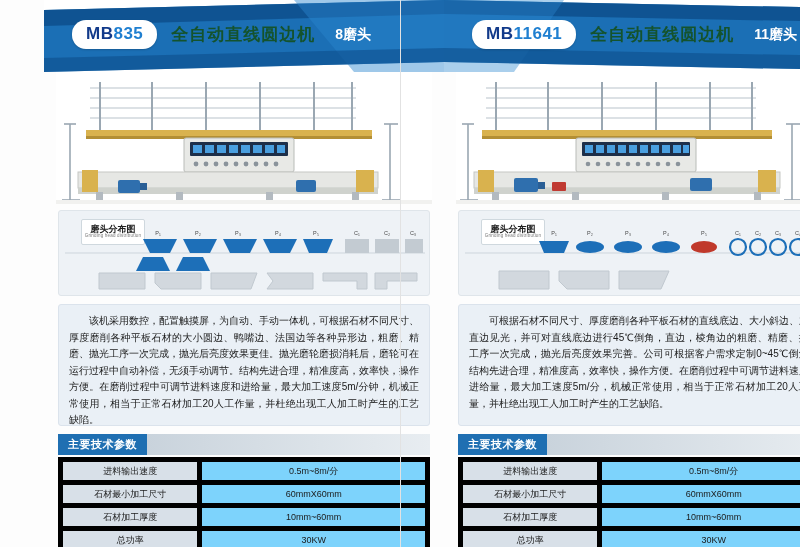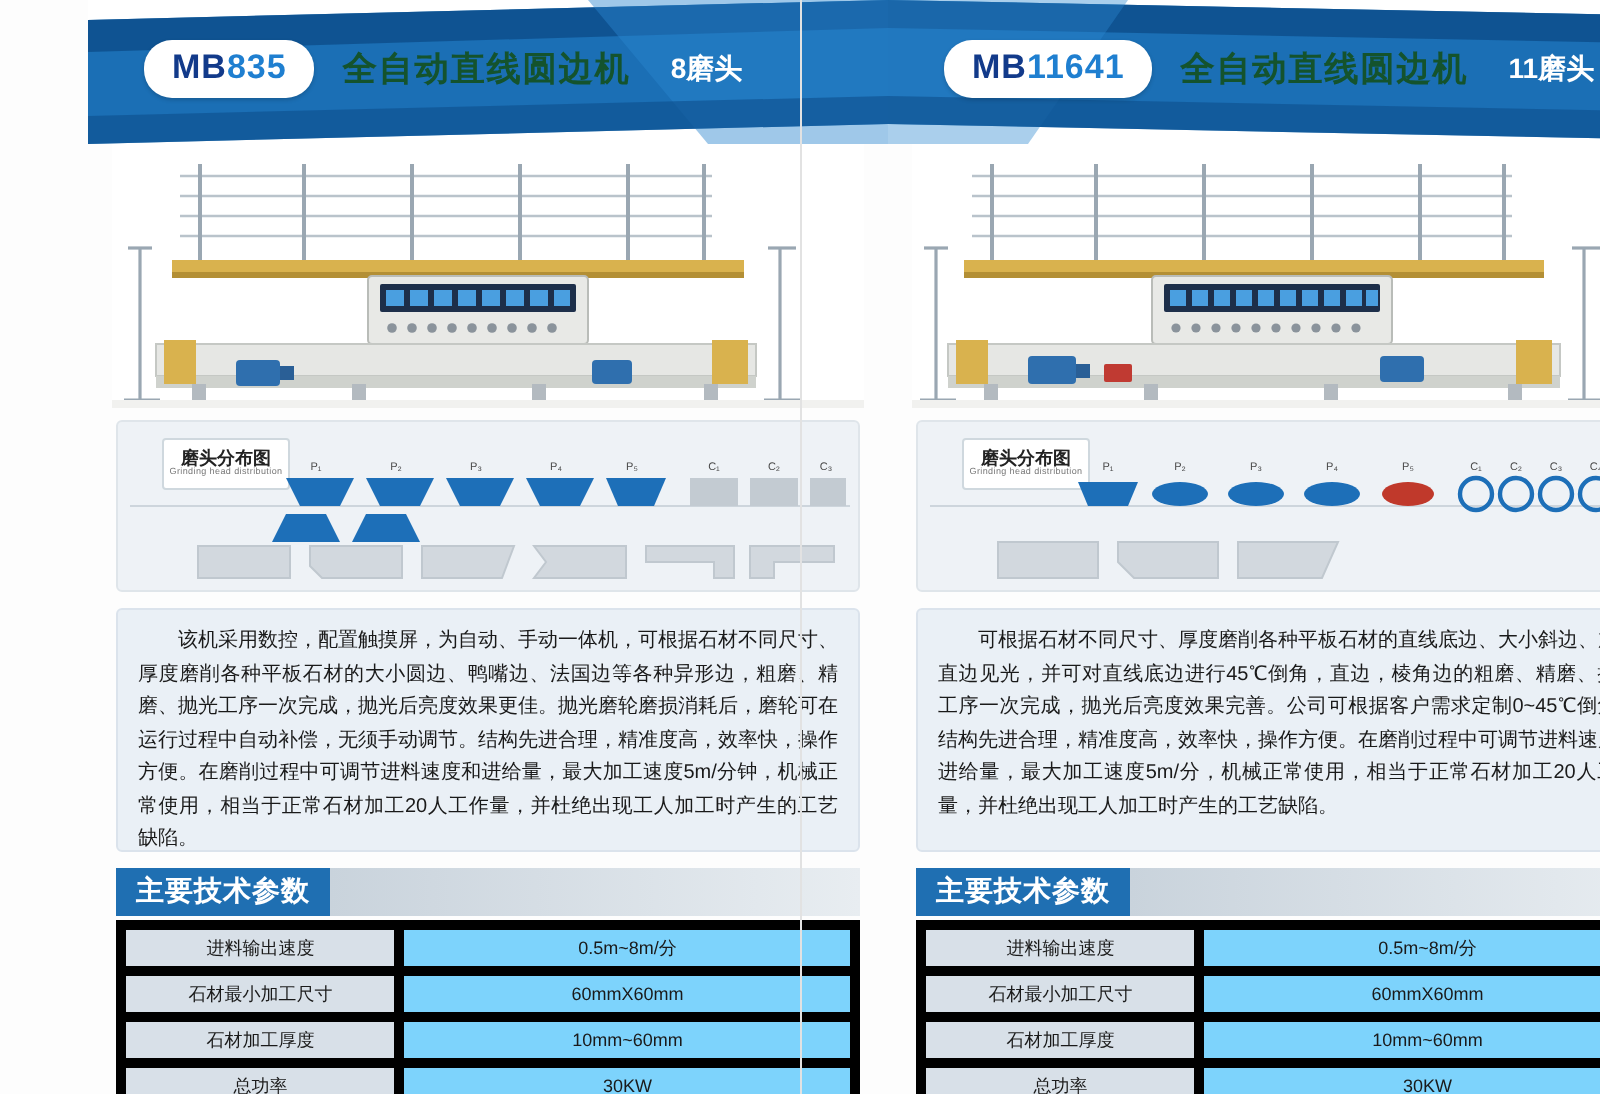--- a/index.html
+++ b/index.html
@@ -126,21 +126,21 @@
   
   .spec {
     margin:8px 14px 0 14px;
   }
   .spec-head {
     display:flex;
   }
   .spec-head .tag {
     background:#1f6fb2;
     color:#fff;
-    font-size:14px;
+    font-size:11px;
     font-weight:bold;
     padding:3px 10px;
     letter-spacing:0.5px;
     white-space:nowrap;
   }
   .spec-head .bar {
     flex:1;
     background:linear-gradient(to right,#c9d3dc,#e8edf1);
   }
   table.spec-table {

